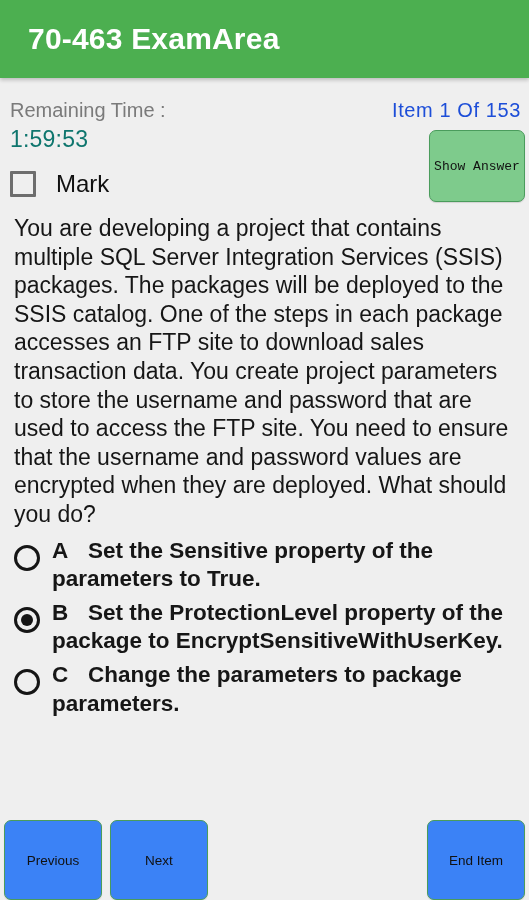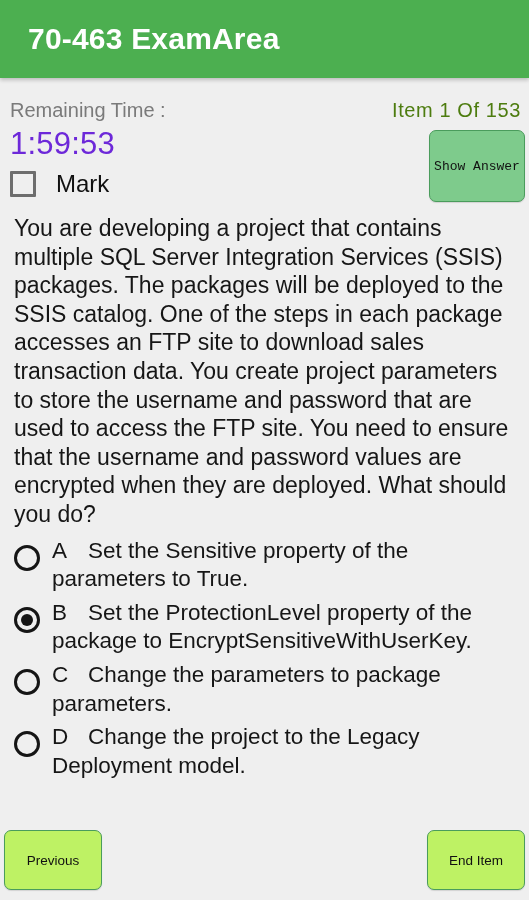--- a/index.html
+++ b/index.html
@@ -54,39 +54,39 @@
     padding: 21px 8px 0 10px;
     box-sizing: border-box;
     flex: 0 0 auto;
   }
   .remaining-label {
     font-size: 20px;
     color: #7a7a7a;
   }
   .item-counter {
     font-size: 20px;
-    color: #4d7c0f;
+    color: #1d4ed8;
     letter-spacing: 0.6px;
     white-space: nowrap;
   }
 
   
   .midzone {
     position: relative;
     flex: 0 0 auto;
     height: 92px;
     padding: 0 10px;
     box-sizing: border-box;
   }
   .timer {
     position: absolute;
     left: 10px;
     top: 4px;
-    font-size: 31px;
-    color: #6d28d9;
+    font-size: 23px;
+    color: #0f766e;
     letter-spacing: 0.2px;
   }
   .markrow {
     position: absolute;
     left: 10px;
     top: 48px;
     display: flex;
     align-items: center;
     gap: 20px;
   }
@@ -138,20 +138,21 @@
     margin-top: 8px;
     padding: 0 10px 0 14px;
     box-sizing: border-box;
     flex: 0 0 auto;
   }
   .option {
     display: flex;
     align-items: flex-start;
     margin-bottom: 5px;
     cursor: pointer;
+    font-weight: bold;
   }
   .radio {
     flex: 0 0 auto;
     width: 26px;
     height: 26px;
     border: 3px solid #151515;
     border-radius: 50%;
     box-sizing: border-box;
     margin-top: 8px;
     margin-right: 12px;
@@ -195,22 +196,22 @@
   }
   .btn-group {
     display: flex;
     gap: 8px;
   }
   .btn-group.right {
     margin-left: auto;
   }
   .navbtn {
     width: 98px;
-    height: 60px;
-    background: #bef264;
+    height: 80px;
+    background: #3b82f6;
     border: 1px solid #4a9c5c;
     border-radius: 7px;
     color: #111111;
     font-size: 13.5px;
     font-family: "Liberation Sans", sans-serif;
     cursor: pointer;
     padding: 0;
     display: flex;
     align-items: center;
     justify-content: center;
@@ -254,31 +255,28 @@
     <div class="option">
       <span class="radio checked"></span>
       <span class="option-text"><span class="option-letter">B</span><span>Set the ProtectionLevel property of the package to EncryptSensitiveWithUserKey.</span></span>
     </div>
 
     <div class="option">
       <span class="radio"></span>
       <span class="option-text"><span class="option-letter">C</span><span>Change the parameters to package parameters.</span></span>
     </div>
 
-    <div class="option">
-      <span class="radio"></span>
-      <span class="option-text"><span class="option-letter">D</span><span>Change the project to the Legacy Deployment model.</span></span>
-    </div>
 
   </div>
 
   <div class="spacer"></div>
 
   <div class="bottombar">
     <div class="btn-group left">
       <button class="navbtn">Previous</button>
+      <button class="navbtn">Next</button>
     </div>
     <div class="btn-group right">
       <button class="navbtn">End Item</button>
     </div>
   </div>
 
 </div>
 
 </body></html>

